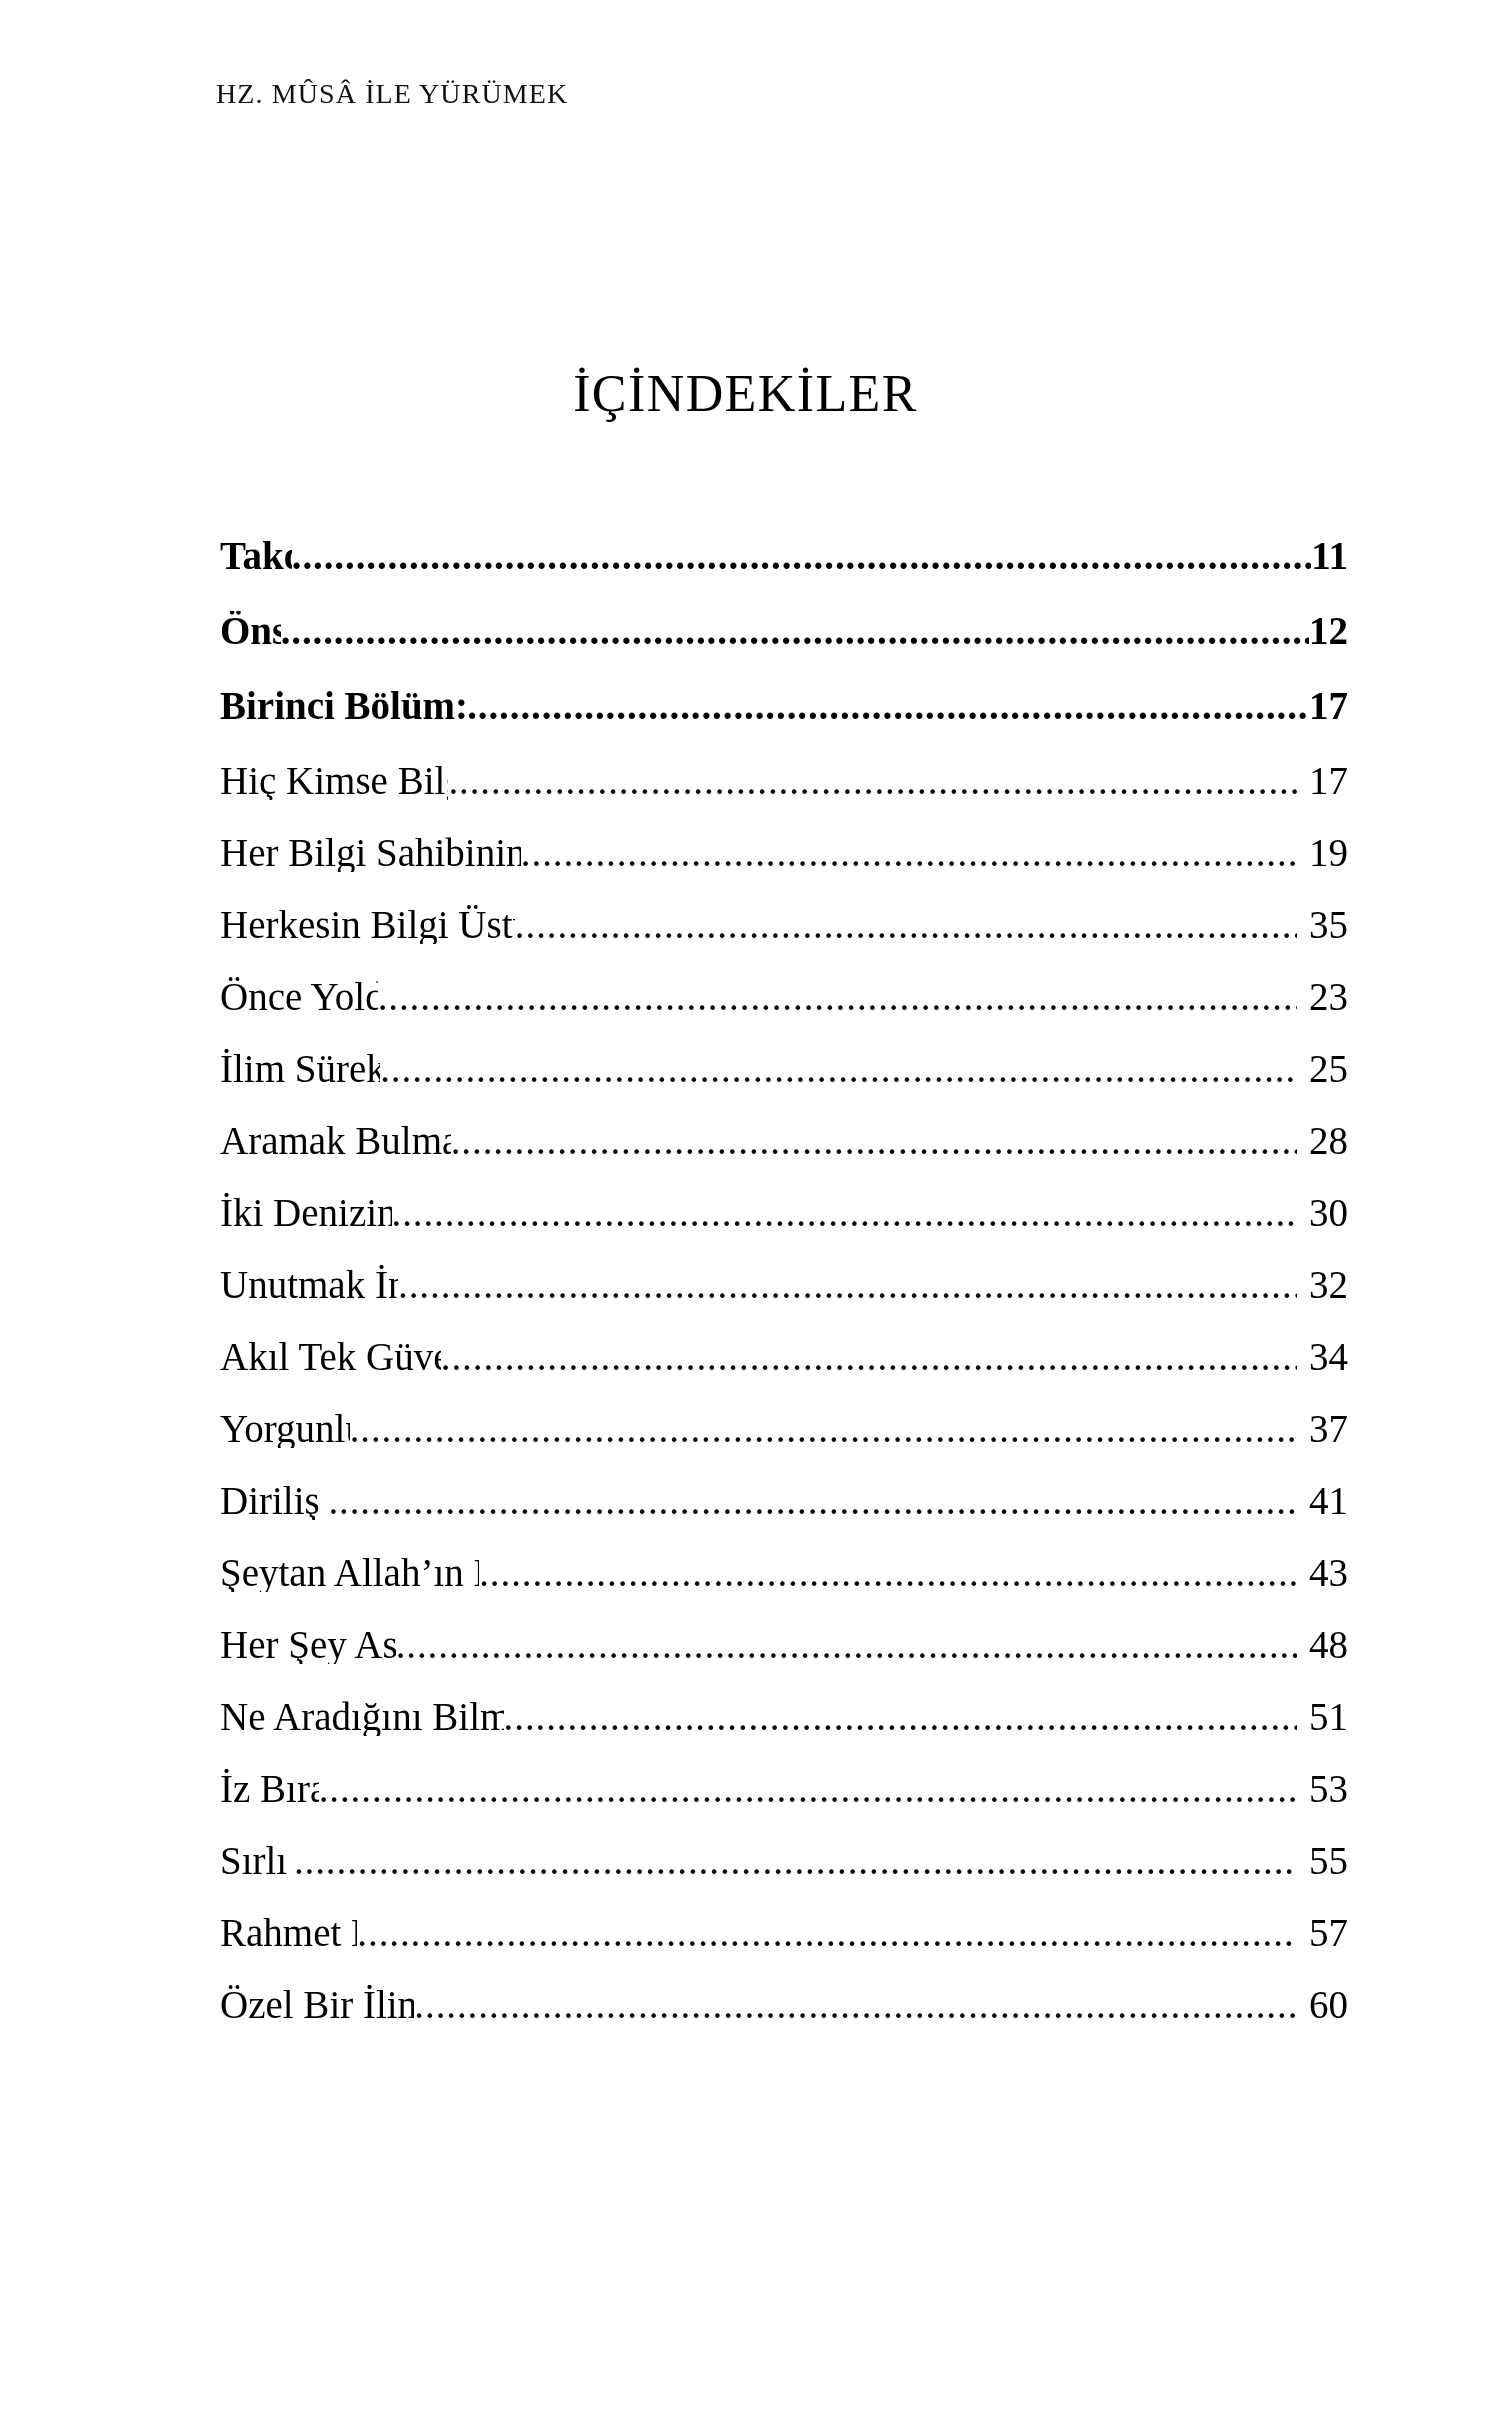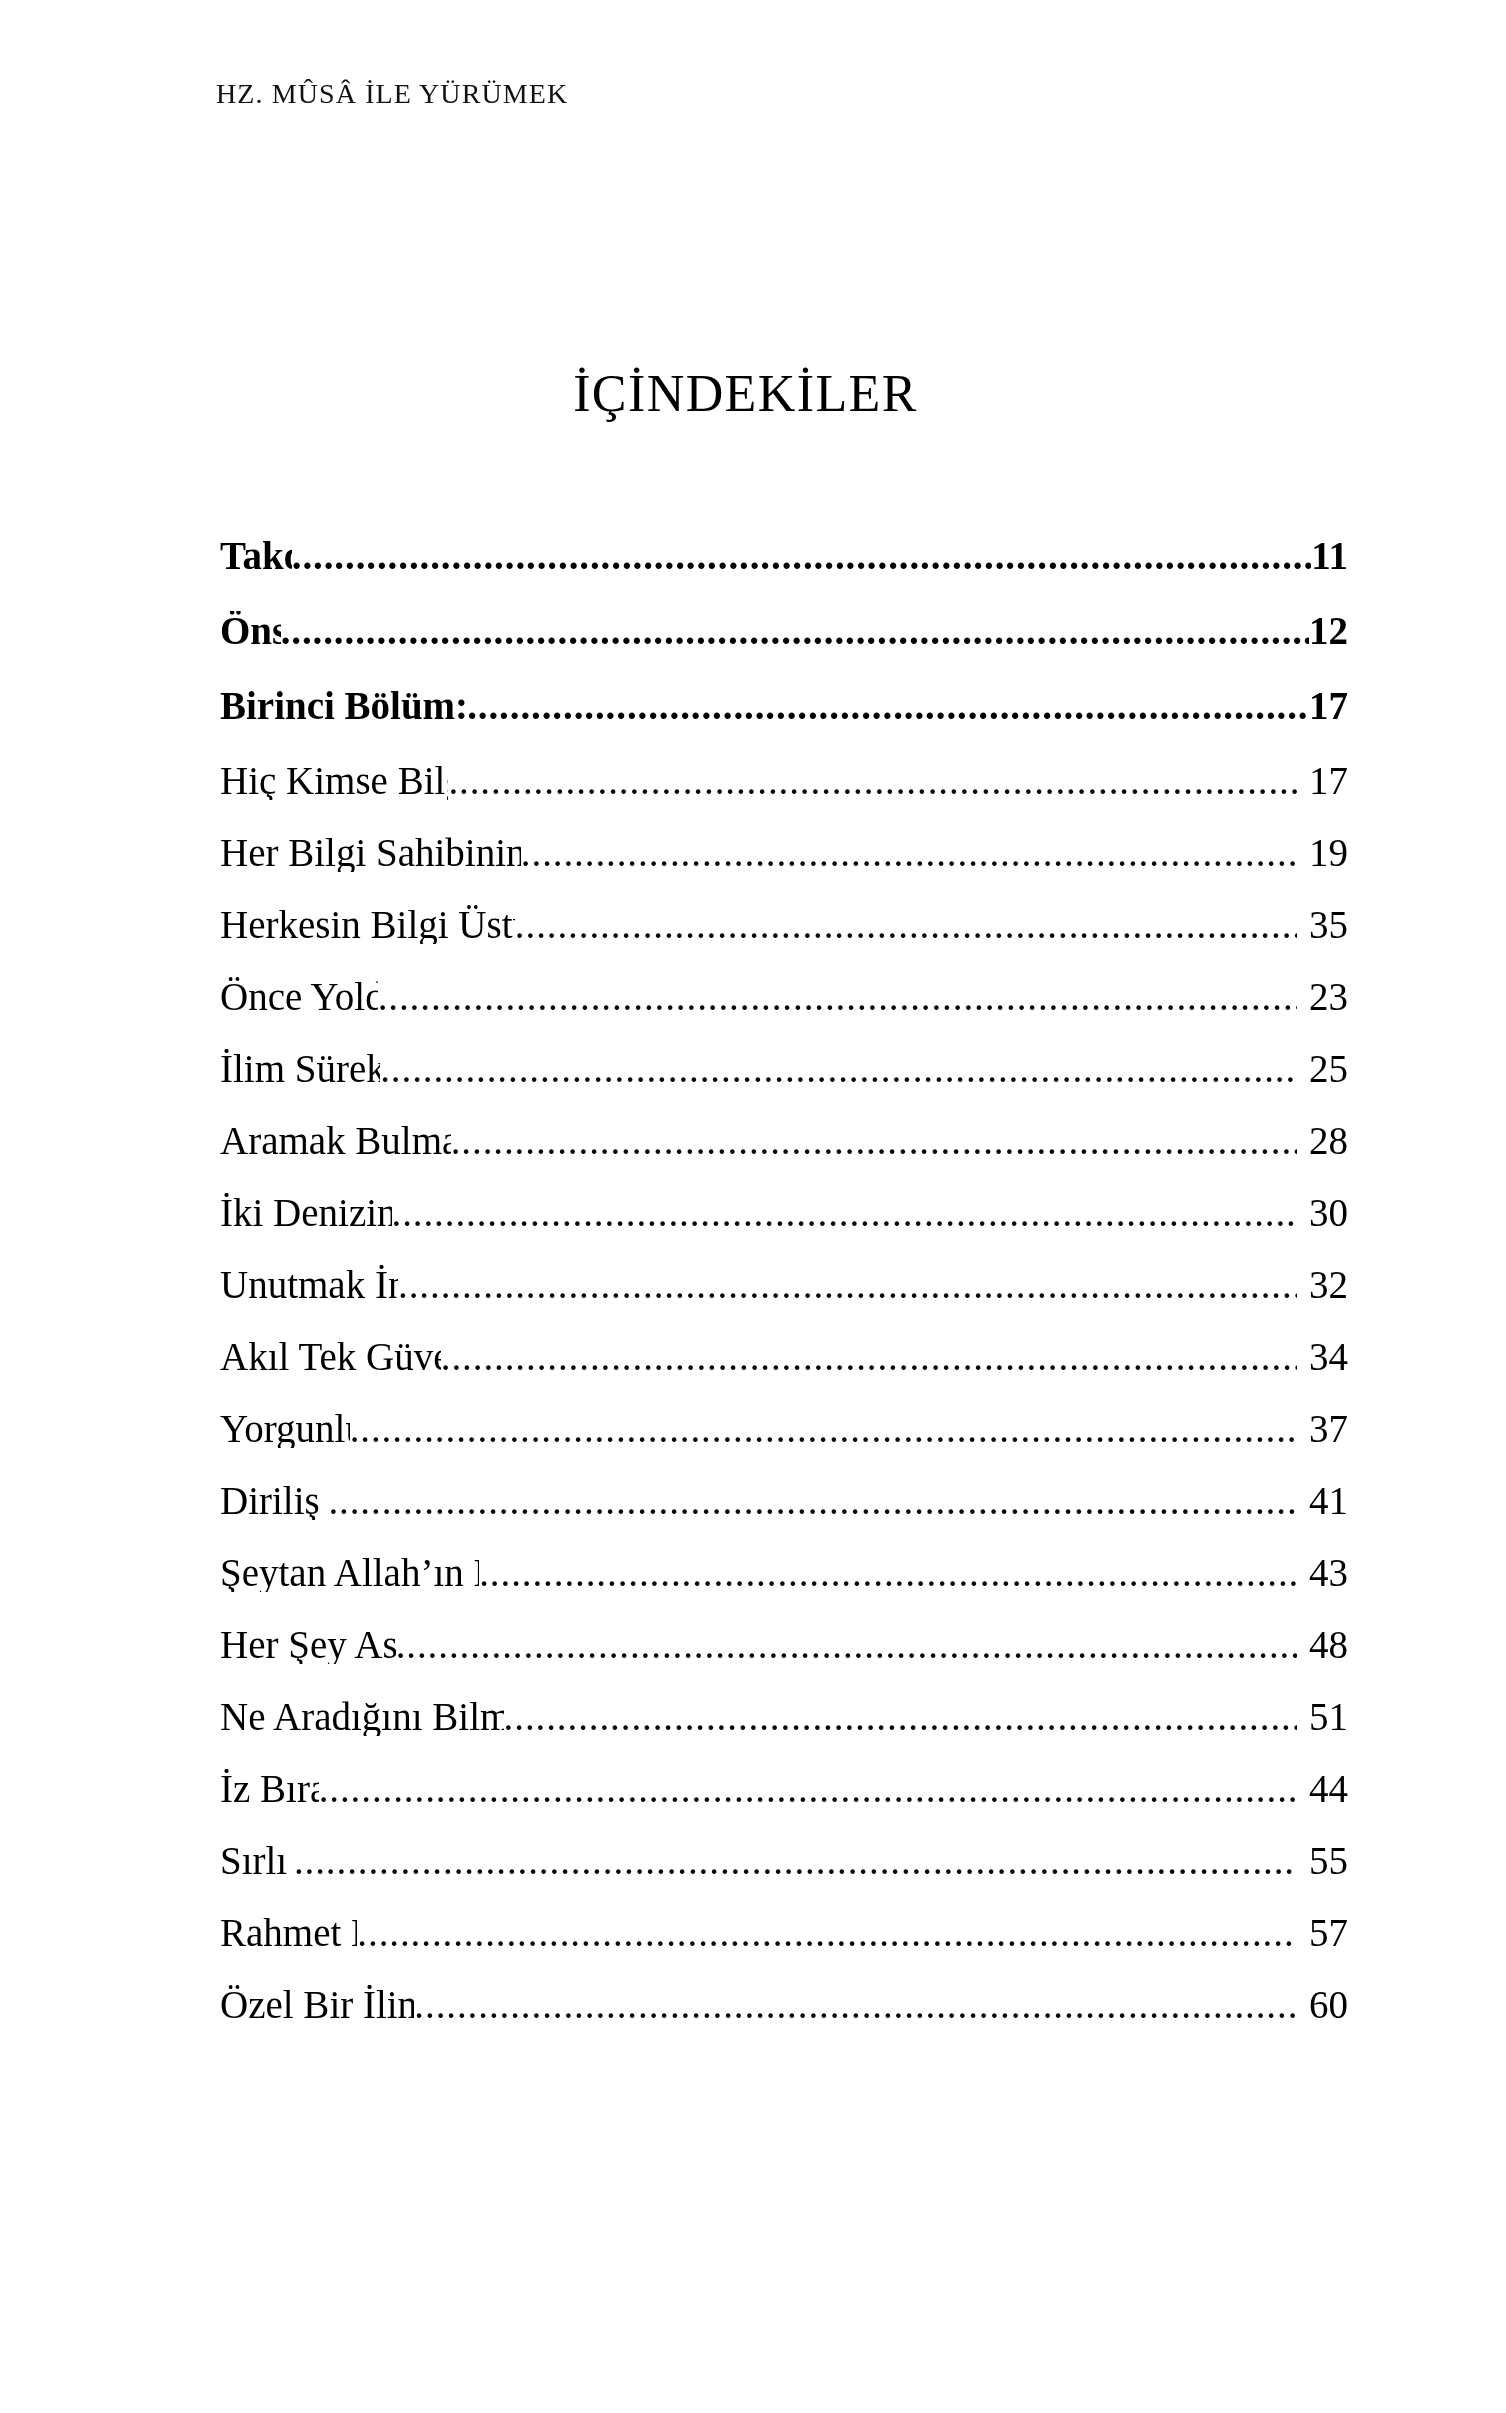--- a/index.html
+++ b/index.html
@@ -195,21 +195,21 @@
         <span class="entry-page">48</span>
       </div>
       <div class="toc-entry regular tight-leader">
         <span class="entry-title">Ne Aradığını Bilmeyen Bulduğunu İdrâk Edemez</span>
         <span class="entry-leader">............................................................................................................................................................................................................</span>
         <span class="entry-page">51</span>
       </div>
       <div class="toc-entry regular gap-before-leader">
         <span class="entry-title">İz Bırakmak</span>
         <span class="entry-leader">............................................................................................................................................................................................................</span>
-        <span class="entry-page">44</span>
+        <span class="entry-page">53</span>
       </div>
       <div class="toc-entry regular gap-before-leader">
         <span class="entry-title">Sırlı Kul</span>
         <span class="entry-leader">............................................................................................................................................................................................................</span>
         <span class="entry-page">55</span>
       </div>
       <div class="toc-entry regular gap-before-leader">
         <span class="entry-title">Rahmet Mâdenleri</span>
         <span class="entry-leader">............................................................................................................................................................................................................</span>
         <span class="entry-page">57</span>

